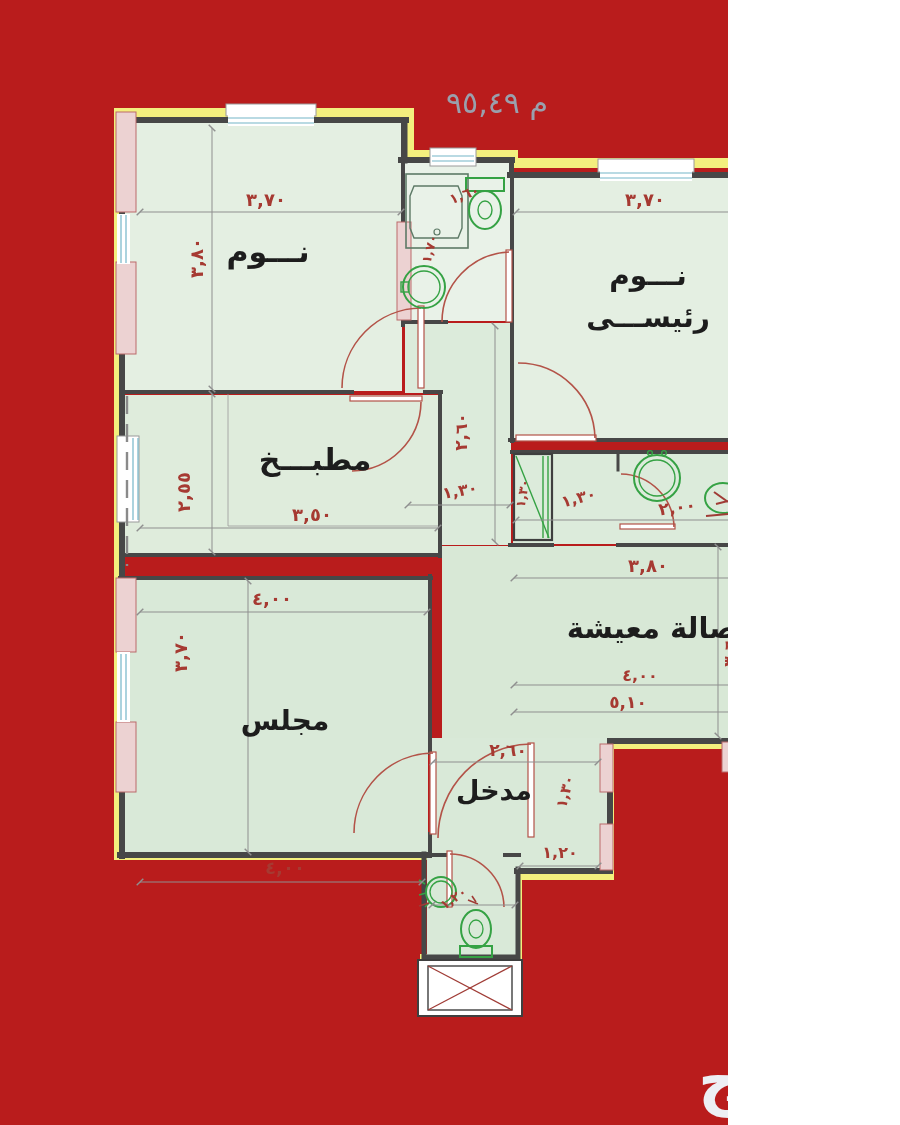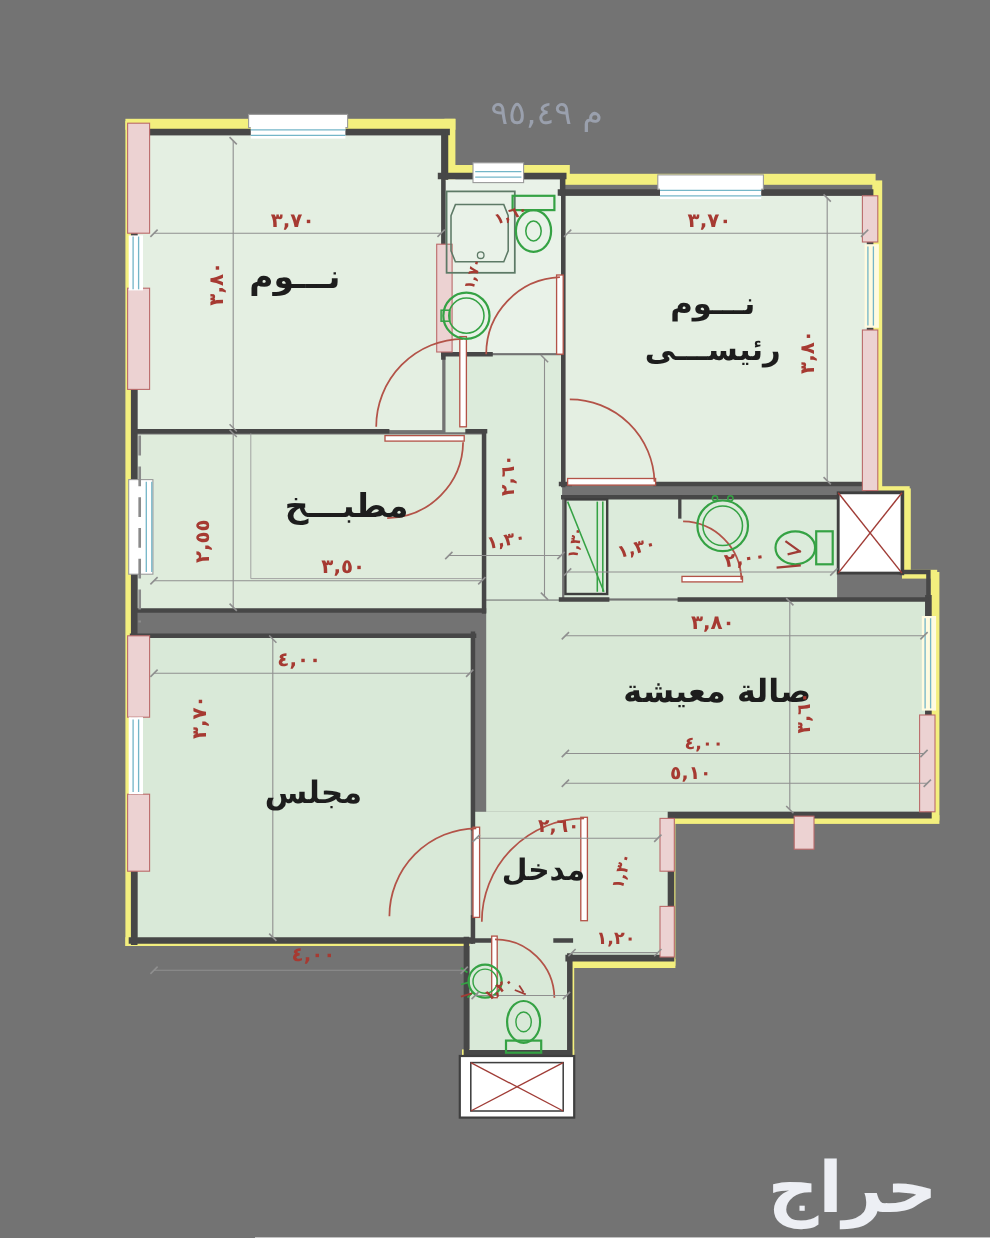--- a/index.html
+++ b/index.html
@@ -1,17 +1,17 @@
 <!DOCTYPE html>
 <html lang="ar"><head>
 <meta charset="utf-8">
 <style>
   html,body{margin:0;padding:0;background:#ffffff;}
   #stage{
-    position:relative;width:900px;height:1125px;background:#737373;overflow:hidden;
+    position:relative;width:728px;height:1125px;background:#b91c1c;overflow:hidden;
     font-family:"DejaVu Sans", sans-serif;
   }
   svg text{font-family:"DejaVu Sans", sans-serif;}
   .room-label{fill:#1d1d1d;font-weight:bold;}
   .dim{fill:#a63a32;font-weight:bold;}
   .dimline{stroke:#8f8f8f;stroke-width:1;fill:none;}
   .wall{stroke:#474747;fill:none;stroke-linecap:square;}
   .thin{stroke:#9a9a9a;stroke-width:0.8;fill:none;}
   .fix{stroke:#35a244;fill:none;}
   .door{stroke:#b35348;fill:none;stroke-width:1.6;}

